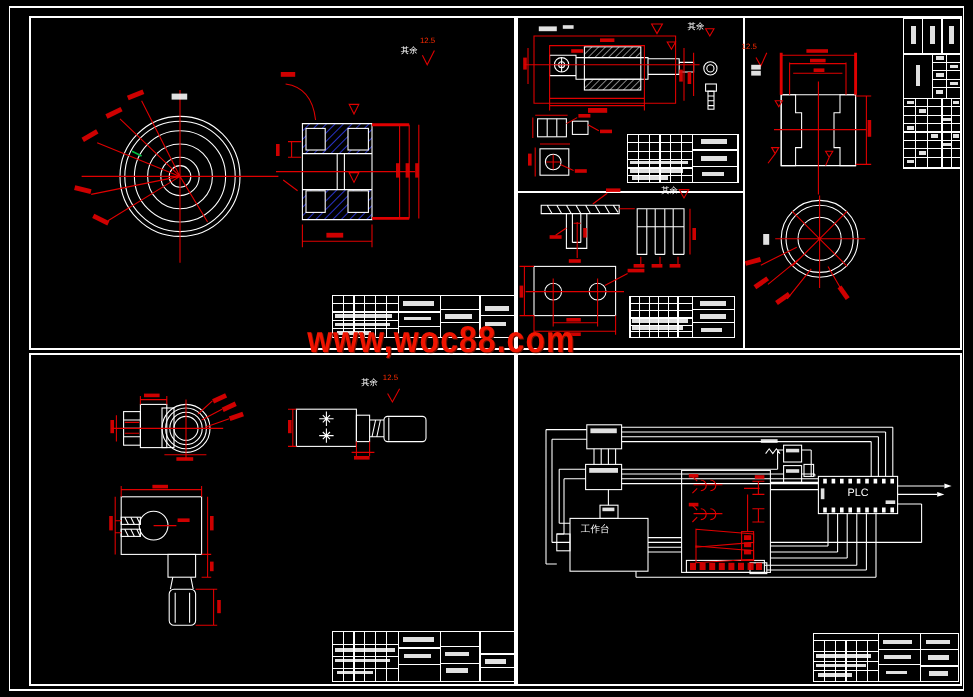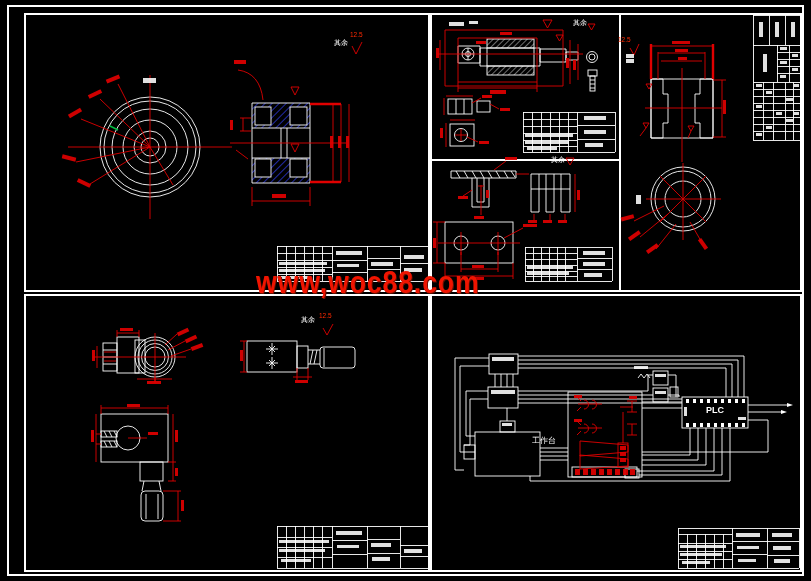--- a/index.html
+++ b/index.html
@@ -417,17 +417,17 @@
 <div class="lbl-red" style="left:350px;top:32px;font-size:6.5px;">12.5</div>
 
 <div class="lbl" style="left:573px;top:19px;font-size:7px;">其余</div>
 <div class="lbl" style="left:551px;top:156px;font-size:7px;">其余</div>
 
 <div class="lbl-red" style="left:618px;top:37px;font-size:6.5px;">12.5</div>
 
 <div class="lbl" style="left:301px;top:316px;font-size:7px;">其余</div>
 <div class="lbl-red" style="left:319px;top:313px;font-size:6.5px;">12.5</div>
 
-<div class="lbl" style="left:700px;top:406px;width:30px;text-align:center;font-size:9px;font-weight:bold;">PLC</div>
-<div class="lbl" style="left:484px;top:437px;font-size:8px;margin-left:48px;">工作台</div>
+<div class="lbl" style="left:700px;top:406px;width:30px;text-align:center;font-size:9px;font-weight:normal;">PLC</div>
+<div class="lbl" style="left:484px;top:437px;font-size:8px;">工作台</div>
 
 <div id="watermark" style="color: rgb(240, 20, 0);">www,woc88.com</div>
 </div>
 
 </body></html>

